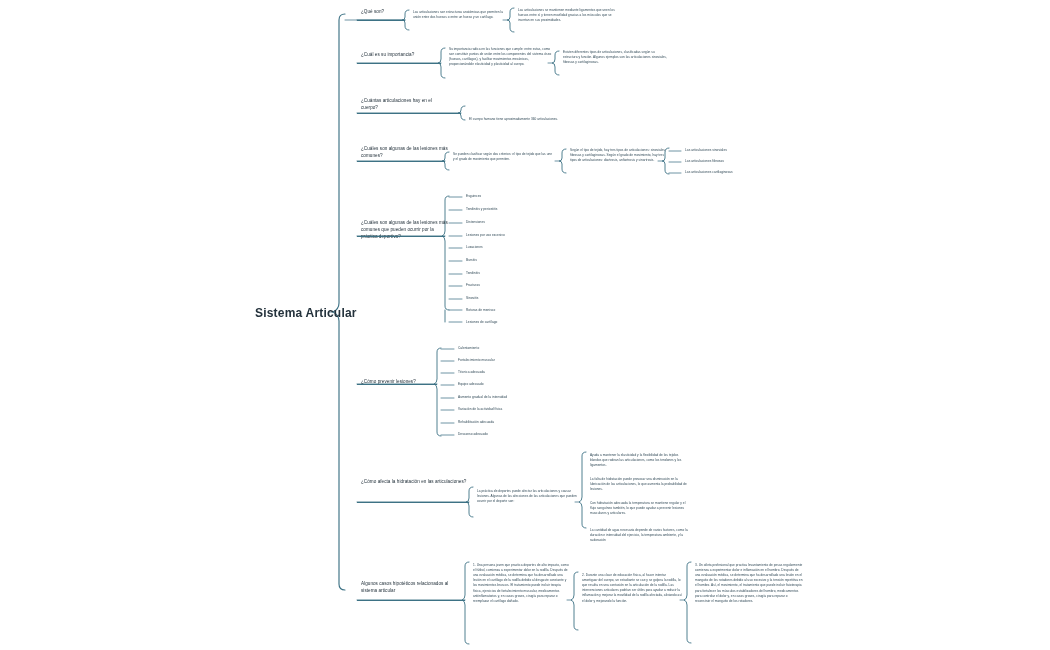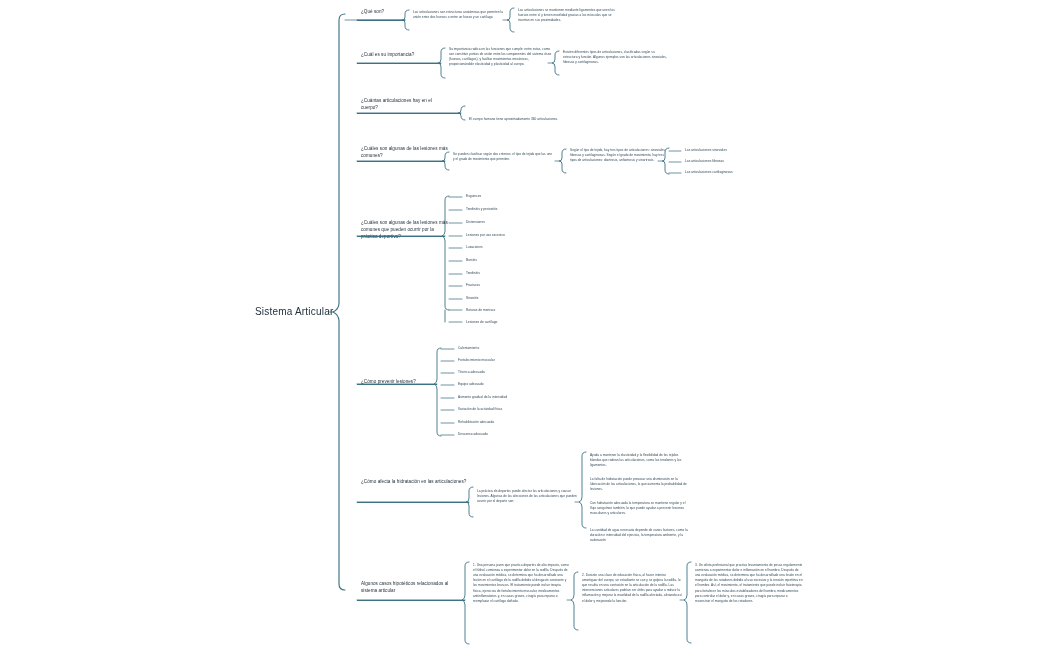--- a/index.html
+++ b/index.html
@@ -9,24 +9,25 @@
     background:#ffffff;
     font-family:"Liberation Sans", sans-serif;
     color:#2a3f4d;
     overflow:hidden;
     position:relative;
   }
   #canvas{position:absolute;left:0;top:0;width:1050px;height:650px;}
   
   .root-label{
     position:absolute;
-    font-size:10px;
+    font-size:12px;
     color:#24323c;
     letter-spacing:.2px;
     white-space:nowrap;
+    font-weight:bold;
   }
   
   .node{
     position:absolute;
     font-size:3.1px;
     line-height:1.62;
     color:#2d4654;
     letter-spacing:.05px;
     text-align:left;
   }

